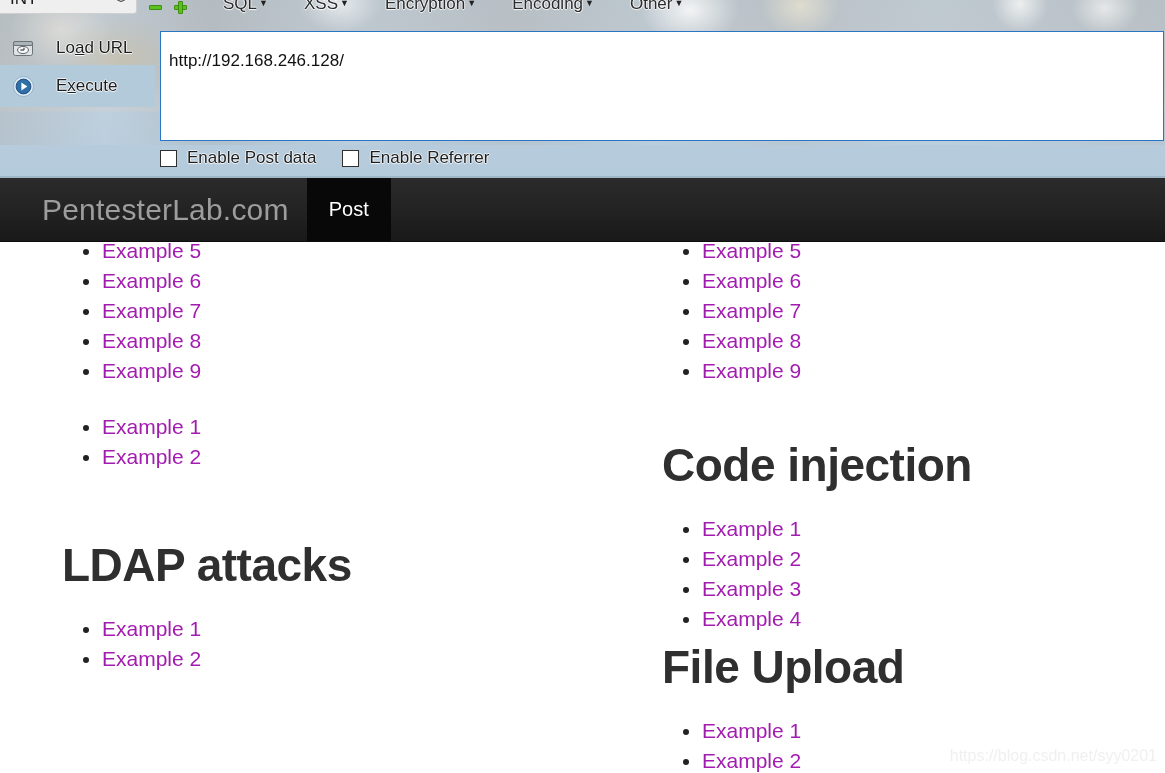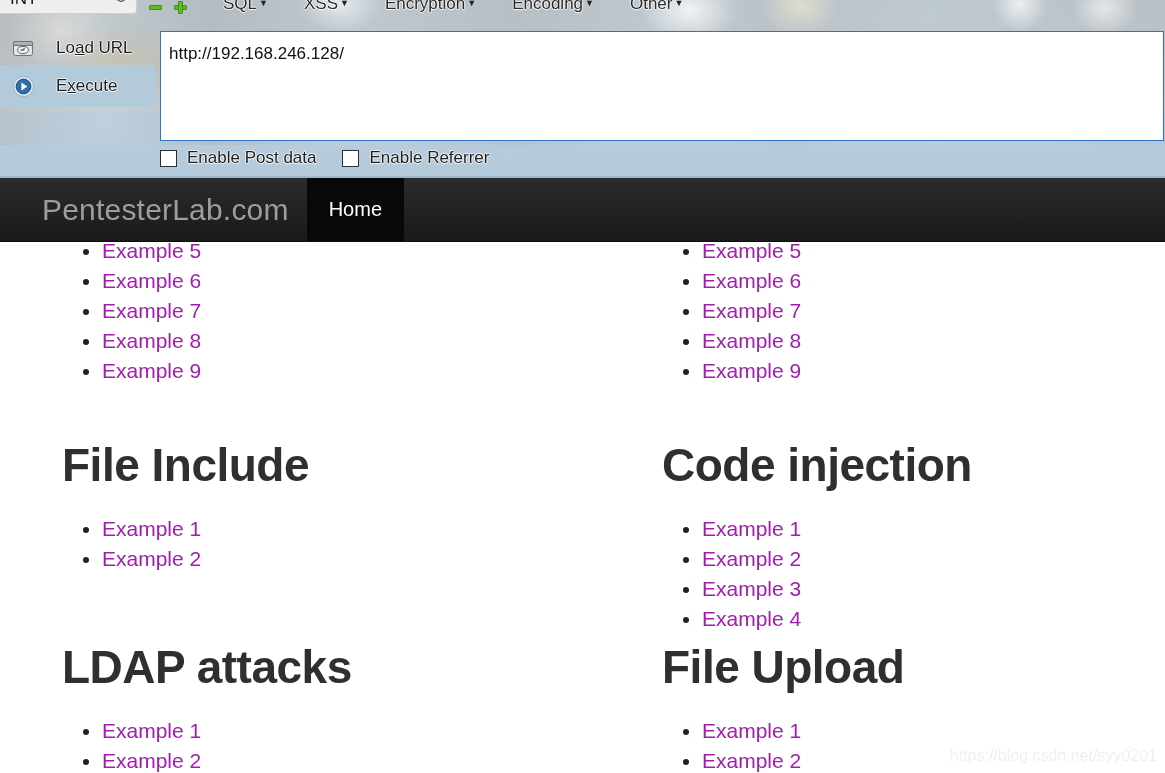--- a/index.html
+++ b/index.html
@@ -125,21 +125,21 @@
     width: 155px;
   }
 
   
   #hb-url-box {
     position: absolute; left: 160px; top: 31px;
     width: 1004px; height: 110px;
     box-sizing: border-box;
     background: #ffffff;
     border: 1px solid #2a76c6;
-    padding: 11px 8px;
+    padding: 18px 8px;
     font-size: 17px;
     color: #111;
     line-height: 1.25;
     overflow: hidden;
   }
 
   
   #hb-checkrow {
     position: absolute; left: 160px; top: 148px;
     display: flex; align-items: center; gap: 26px;
@@ -315,37 +315,36 @@
   </div>
 
   <div id="hb-bottom-rule"></div>
 </div>
 
 <div id="page">
 
   <div id="navbar">
     <div id="navbar-brand">PentesterLab.com</div>
     <div id="nav-items">
-      <div class="nav-item active">Home</div>
+      <div class="nav-item active">Post</div>
     </div>
   </div>
 
   <div id="content">
 
     <div class="col" id="col-left">
 
       <ul class="ex-list" style="margin-top:-6px;">
         <li><a href="#">Example 5</a></li>
         <li><a href="#">Example 6</a></li>
         <li><a href="#">Example 7</a></li>
         <li><a href="#">Example 8</a></li>
         <li><a href="#">Example 9</a></li>
       </ul>
 
-      <h1 class="sect-h1" style="margin-top:56px;">File Include</h1>
       <ul class="ex-list" style="margin-top:26px;">
         <li><a href="#">Example 1</a></li>
         <li><a href="#">Example 2</a></li>
       </ul>
 
       <h1 class="sect-h1" style="margin-top:70px;">LDAP attacks</h1>
       <ul class="ex-list" style="margin-top:26px;">
         <li><a href="#">Example 1</a></li>
         <li><a href="#">Example 2</a></li>
       </ul>

